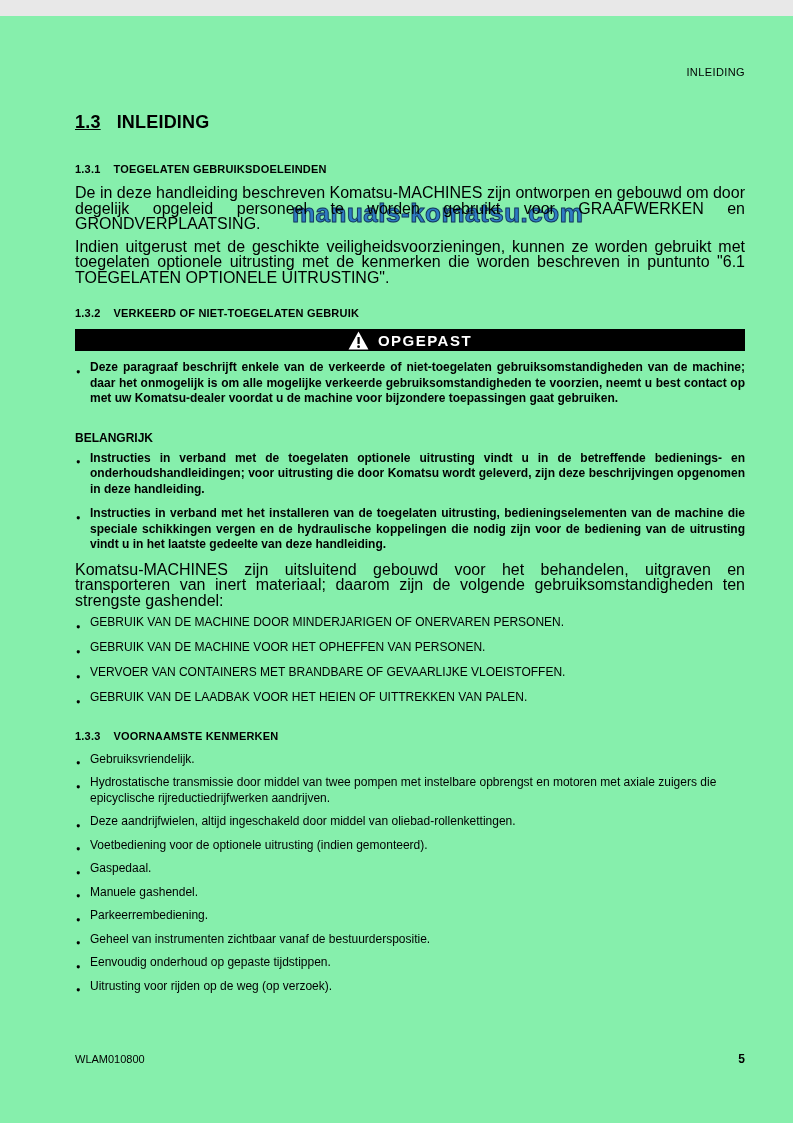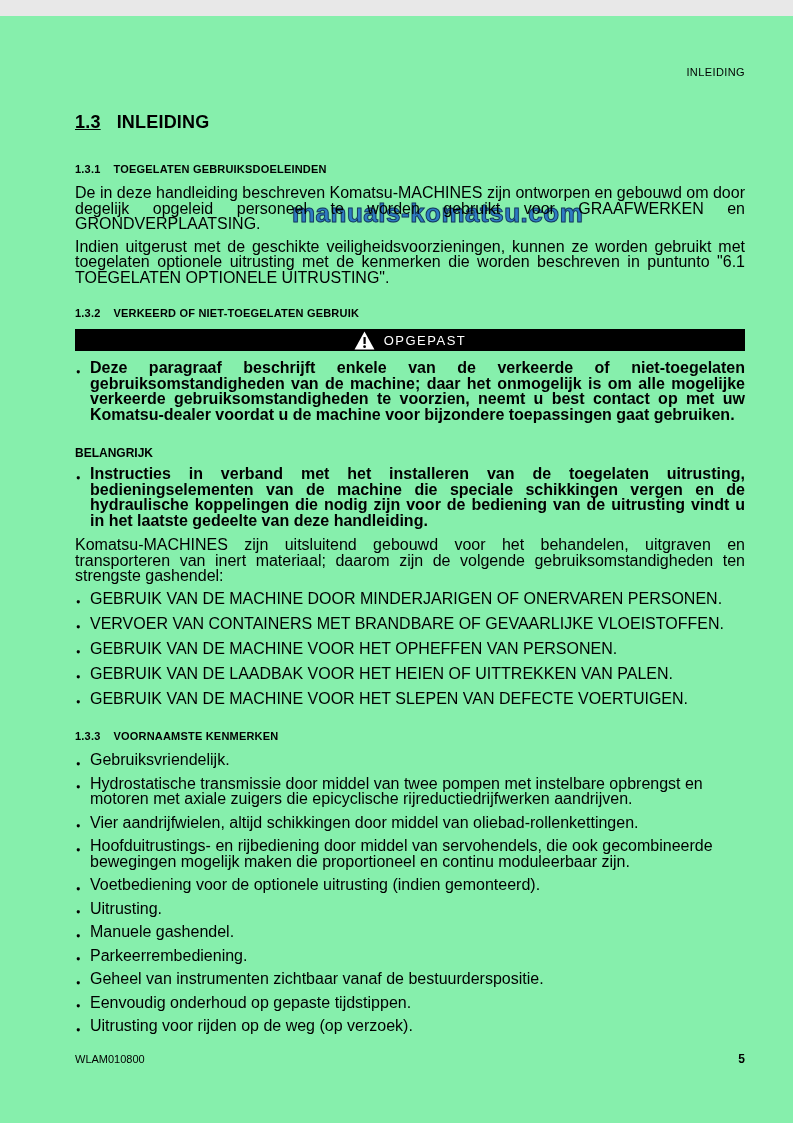--- a/index.html
+++ b/index.html
@@ -31,26 +31,26 @@
   p.body {
     font-size:16px; line-height:15.5px; text-align:justify; margin:0 0 7px 0;
   }
   p.gap-after { margin-bottom:22px; }
   .warning-banner {
     width:100%; height:22px; background:#000;
     display:flex; align-items:center; justify-content:center; gap:9px;
     margin:2px 0 9px 0;
   }
   .warning-banner .warn-text {
-    color:#fff; font-weight:normal; font-size:13px; letter-spacing:1.5px;
+    color:#fff; font-weight:bold; font-size:15px; letter-spacing:1.5px;
   }
   .warn-icon { display:flex; align-items:center; }
   .bullet {
     position:relative; padding-left:15px;
-    font-size:16px; line-height:15.5px; margin:0 0 8px 0;
+    font-size:12px; line-height:15.5px; margin:0 0 8px 0;
   }
   .bullet::before {
     content:"●"; position:absolute; left:1px; top:3.5px; font-size:7.5px;
   }
   .bullet.bold { font-weight:bold; text-align:justify; }
   .bullet.caps { margin-bottom:9.5px; }
   .label-bold {
     font-size:12px; font-weight:bold; margin:14px 0 6px 0;
   }
   .warn-note { margin-bottom:24px; }
@@ -108,41 +108,40 @@
           <rect x="10.8" y="7" width="2.6" height="8" fill="#000000"></rect>
           <circle cx="12.1" cy="18.2" r="1.6" fill="#000000"></circle>
         </svg>
       </span>
       <span class="warn-text">OPGEPAST</span>
     </div>
 
     <div class="bullet bold warn-note">Deze paragraaf beschrijft enkele van de verkeerde of niet-toegelaten gebruiksomstandigheden van de machine; daar het onmogelijk is om alle mogelijke verkeerde gebruiksomstandigheden te voorzien, neemt u best contact op met uw Komatsu-dealer voordat u de machine voor bijzondere toepassingen gaat gebruiken.</div>
 
     <div class="label-bold">BELANGRIJK</div>
+    <div class="bullet bold imp-gap">Instructies in verband met de toegelaten optionele uitrusting vindt u in de betreffende bedienings- en onderhoudshandleidingen; voor uitrusting die door Komatsu wordt geleverd, zijn deze beschrijvingen opgenomen in deze handleiding.</div>
     <div class="bullet bold imp-gap">Instructies in verband met het installeren van de toegelaten uitrusting, bedieningselementen van de machine die speciale schikkingen vergen en de hydraulische koppelingen die nodig zijn voor de bediening van de uitrusting vindt u in het laatste gedeelte van deze handleiding.</div>
 
     <p class="body intro-gap">Komatsu-MACHINES zijn uitsluitend gebouwd voor het behandelen, uitgraven en transporteren van inert materiaal; daarom zijn de volgende gebruiksomstandigheden ten strengste gashendel:</p>
 
     <div class="bullet caps">GEBRUIK VAN DE MACHINE DOOR MINDERJARIGEN OF ONERVAREN PERSONEN.</div>
+    <div class="bullet caps">GEBRUIK VAN DE MACHINE VOOR HET OPHEFFEN VAN PERSONEN.</div>
     <div class="bullet caps">VERVOER VAN CONTAINERS MET BRANDBARE OF GEVAARLIJKE VLOEISTOFFEN.</div>
-    <div class="bullet caps">GEBRUIK VAN DE MACHINE VOOR HET OPHEFFEN VAN PERSONEN.</div>
     <div class="bullet caps">GEBRUIK VAN DE LAADBAK VOOR HET HEIEN OF UITTREKKEN VAN PALEN.</div>
-    <div class="bullet caps">GEBRUIK VAN DE MACHINE VOOR HET SLEPEN VAN DEFECTE VOERTUIGEN.</div>
 
     <h2 class="sec-heading mt">
       <span class="h-num">1.3.3</span><span>VOORNAAMSTE KENMERKEN</span>
     </h2>
 
     <div class="features-block">
       <div class="bullet">Gebruiksvriendelijk.</div>
       <div class="bullet">Hydrostatische transmissie door middel van twee pompen met instelbare opbrengst en motoren met axiale zuigers die epicyclische rijreductiedrijfwerken aandrijven.</div>
-      <div class="bullet">Vier aandrijfwielen, altijd schikkingen door middel van oliebad-rollenkettingen.</div>
-      <div class="bullet">Hoofduitrustings- en rijbediening door middel van servohendels, die ook gecombineerde bewegingen mogelijk maken die proportioneel en continu moduleerbaar zijn.</div>
+      <div class="bullet">Deze aandrijfwielen, altijd ingeschakeld door middel van oliebad-rollenkettingen.</div>
       <div class="bullet">Voetbediening voor de optionele uitrusting (indien gemonteerd).</div>
-      <div class="bullet">Uitrusting.</div>
+      <div class="bullet">Gaspedaal.</div>
       <div class="bullet">Manuele gashendel.</div>
       <div class="bullet">Parkeerrembediening.</div>
       <div class="bullet">Geheel van instrumenten zichtbaar vanaf de bestuurderspositie.</div>
       <div class="bullet">Eenvoudig onderhoud op gepaste tijdstippen.</div>
       <div class="bullet">Uitrusting voor rijden op de weg (op verzoek).</div>
     </div>
 
   </div>
 
   <div class="footer">

